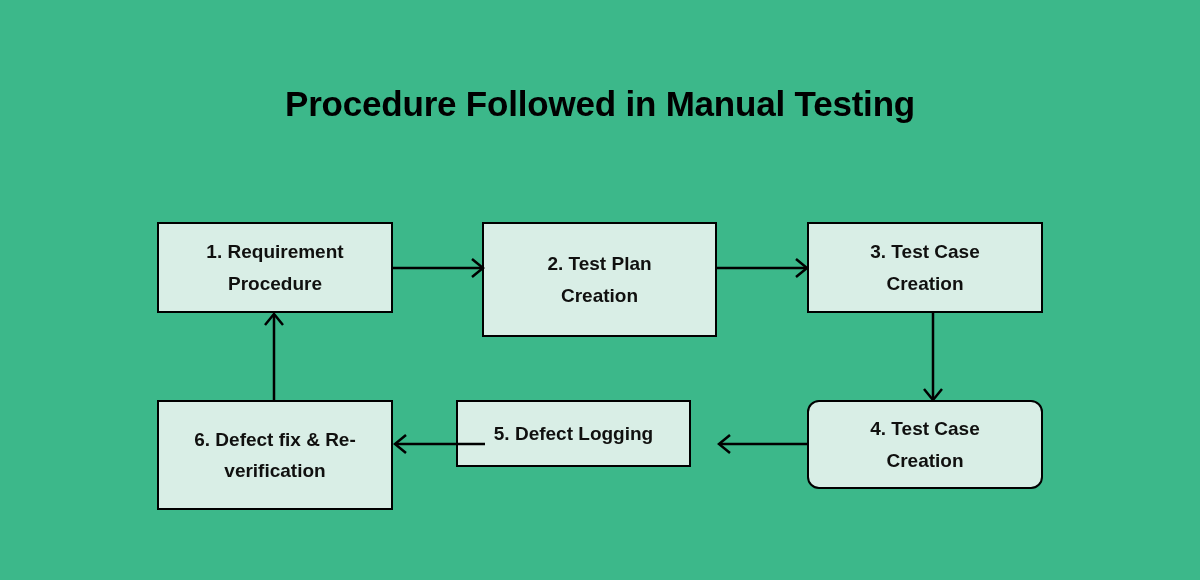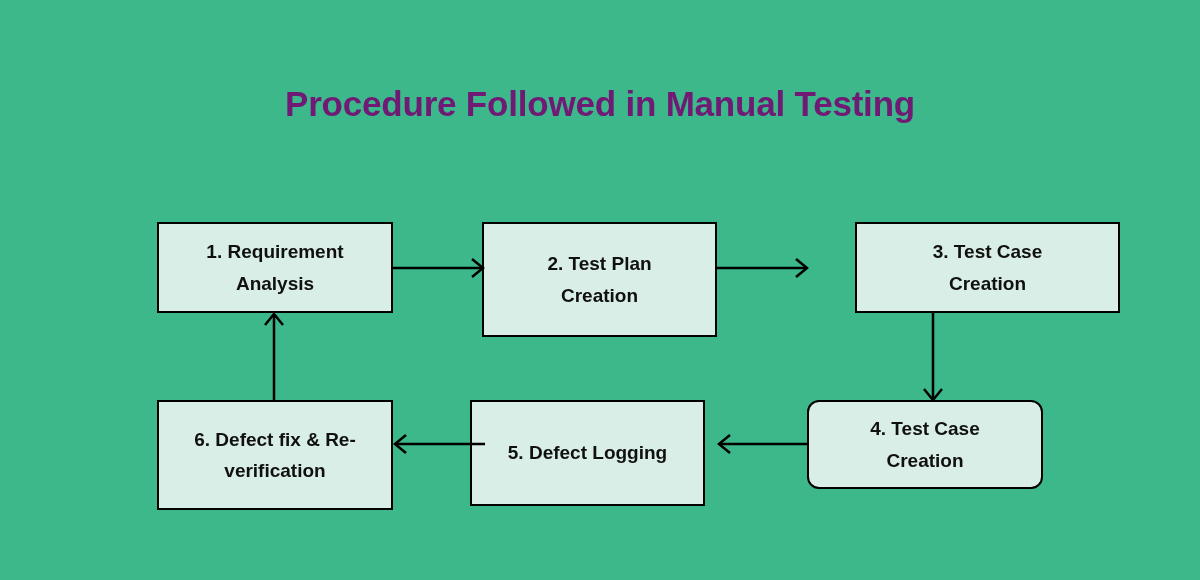--- a/index.html
+++ b/index.html
@@ -19,21 +19,21 @@
     background: #3cb88a;
   }
   #diagram-title {
     position: absolute;
     left: 0;
     top: 83px;
     width: 1200px;
     text-align: center;
     font-size: 35px;
     font-weight: bold;
-    color: #701a75;
+    color: #000000;
     letter-spacing: -0.2px;
     line-height: 1.2;
   }
   .node {
     position: absolute;
     background: #d9eee6;
     border: 2px solid #000000;
     box-sizing: border-box;
     display: flex;
     align-items: center;
@@ -45,24 +45,24 @@
     line-height: 1.65;
     padding: 4px 12px;
   }
   .node span {
     display: block;
     width: 100%;
   }
   
   #node-1 { left: 157px; top: 222px; width: 236px; height: 91px; }
   #node-2 { left: 482px; top: 222px; width: 235px; height: 115px; }
-  #node-3 { left: 807px; top: 222px; width: 265px; height: 91px; margin-left: 48px; }
+  #node-3 { left: 807px; top: 222px; width: 236px; height: 91px; }
   
   #node-6 { left: 157px; top: 400px; width: 236px; height: 110px; }
-  #node-5 { left: 470px; top: 400px; width: 235px; height: 106px; }
+  #node-5 { left: 456px; top: 400px; width: 235px; height: 67px; }
   #node-4 { left: 807px; top: 400px; width: 236px; height: 89px; border-radius: 12px; }
 
   .connector {
     position: absolute;
     overflow: visible;
   }
   .connector svg {
     display: block;
     overflow: visible;
   }
@@ -76,21 +76,21 @@
 </head>
 <body>
 
 <div id="canvas">
 
   <div id="diagram-title">Procedure Followed in Manual Testing</div>
 
   <div class="node" id="node-1">
     <span>
       <span>1. Requirement</span>
-      <span>Analysis</span>
+      <span>Procedure</span>
     </span>
   </div>
 
   <div class="node" id="node-2">
     <span>
       <span>2. Test Plan</span>
       <span>Creation</span>
     </span>
   </div>
 

